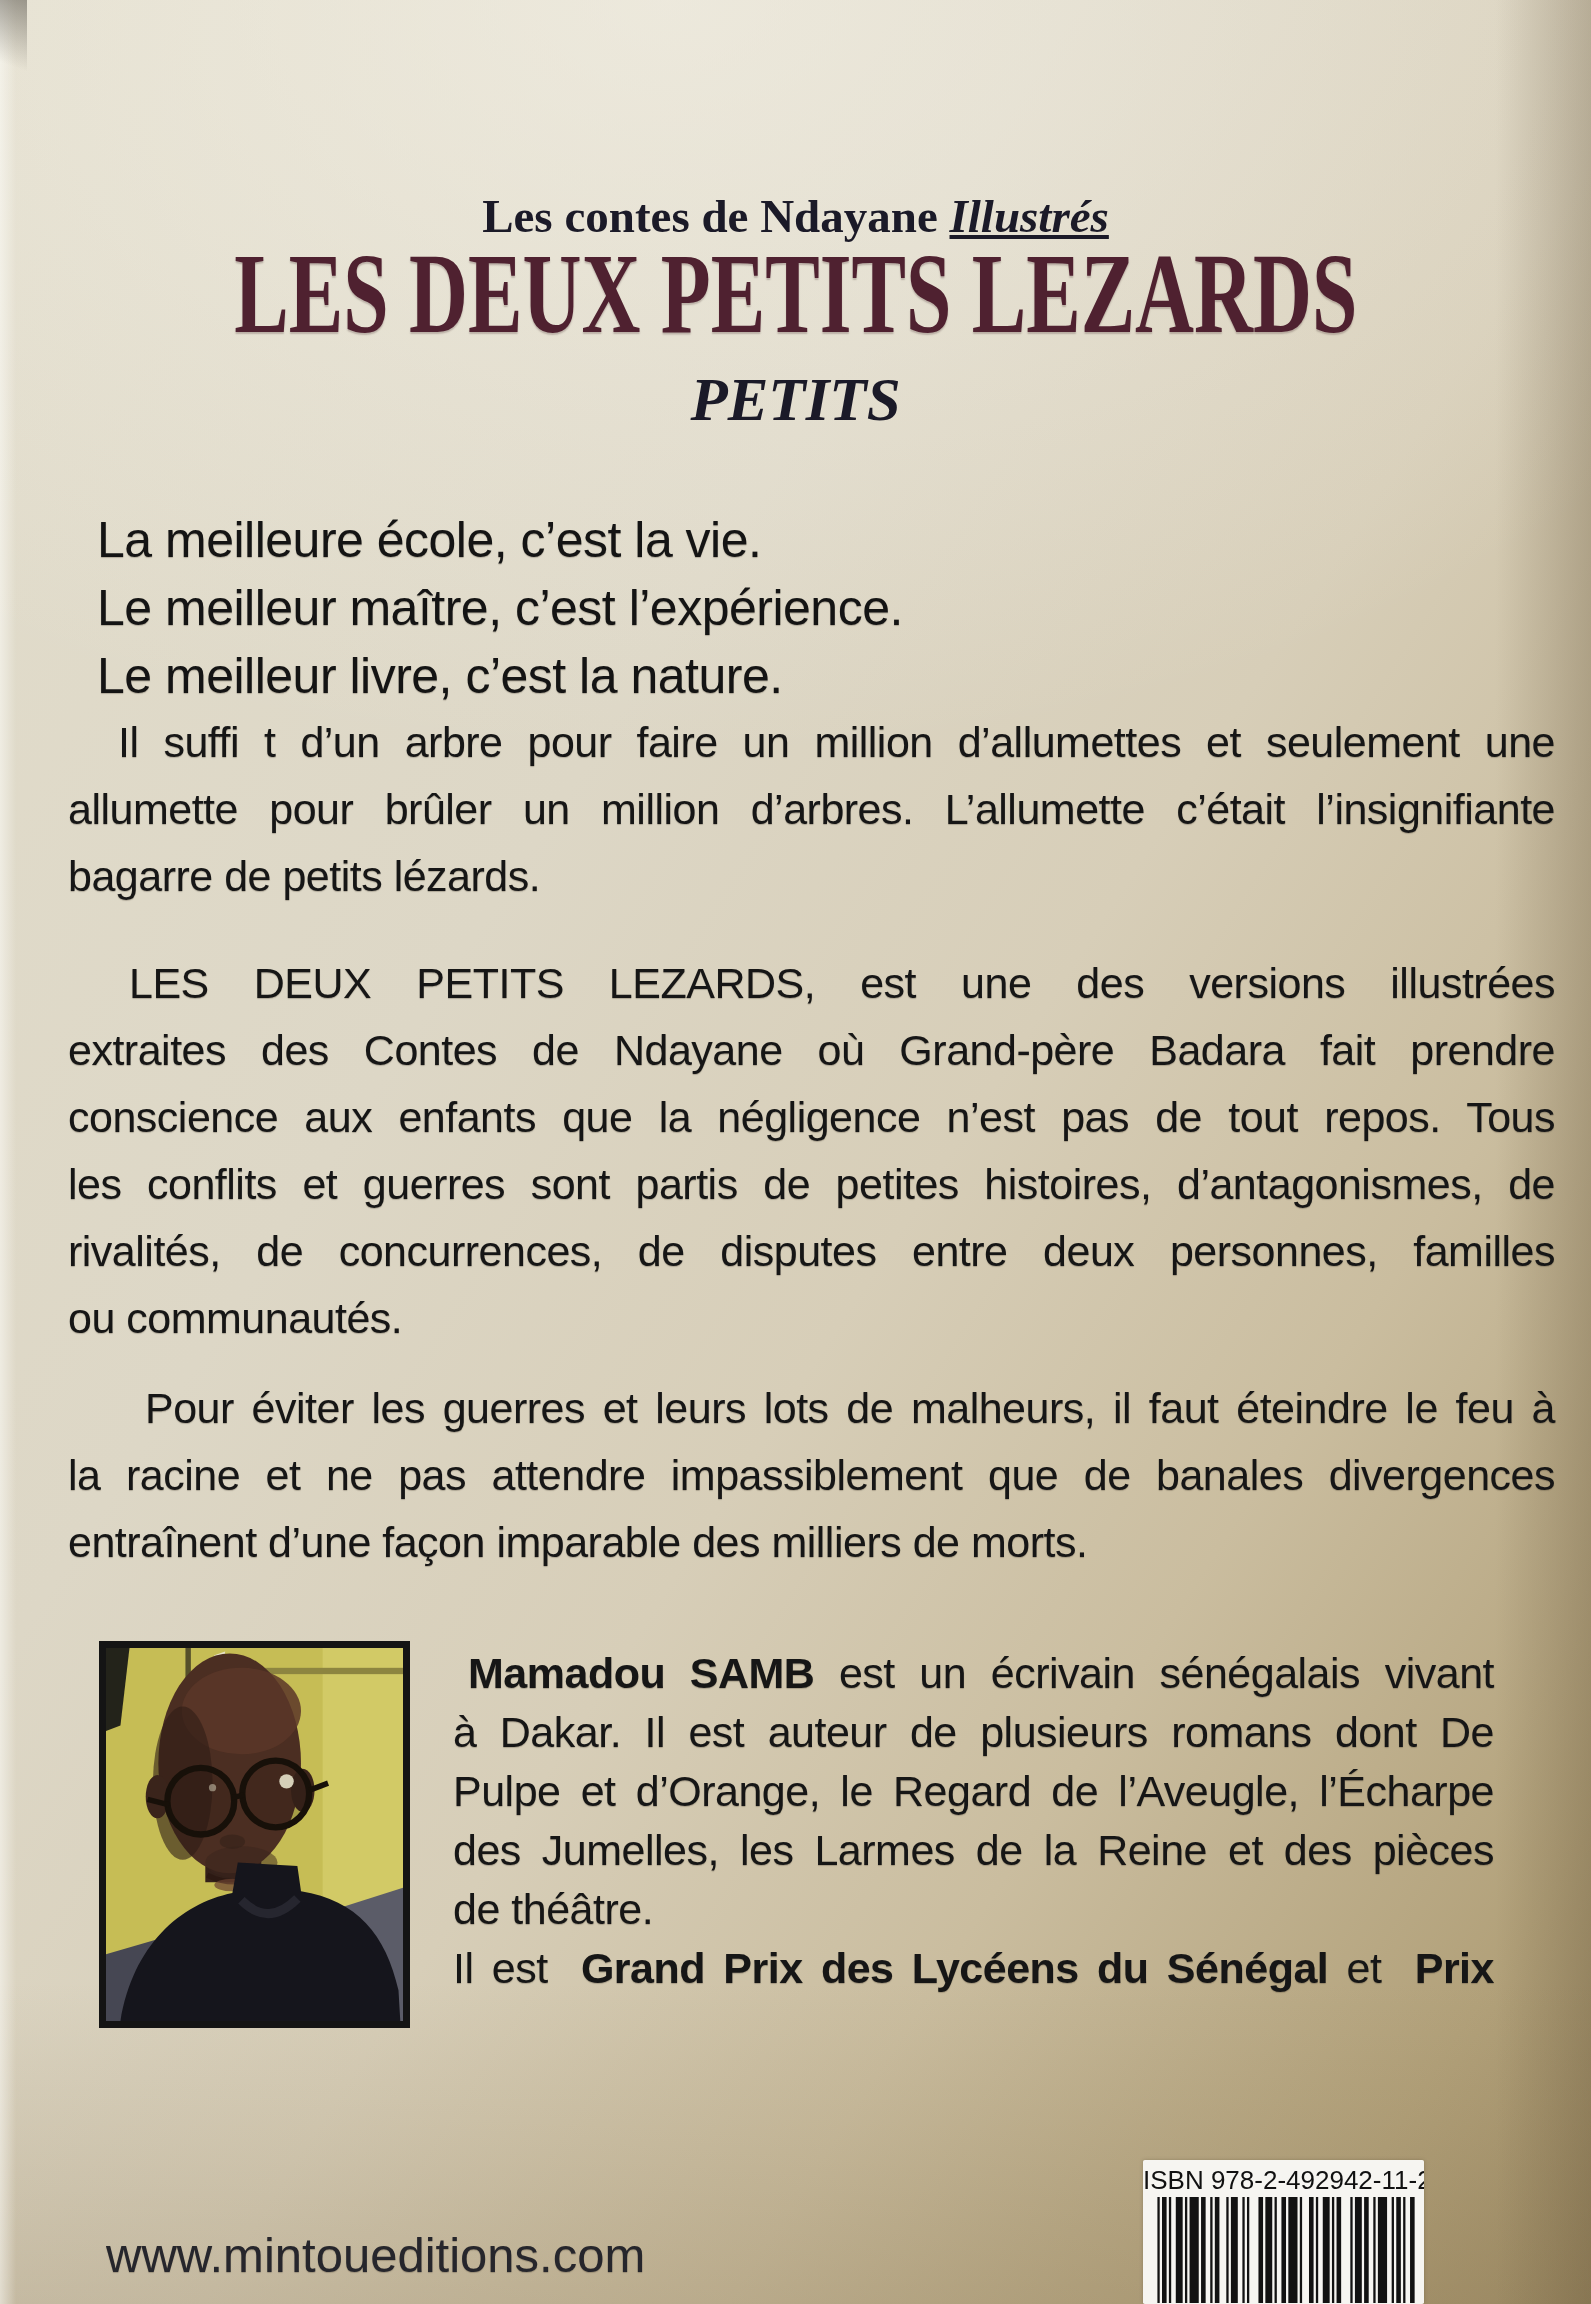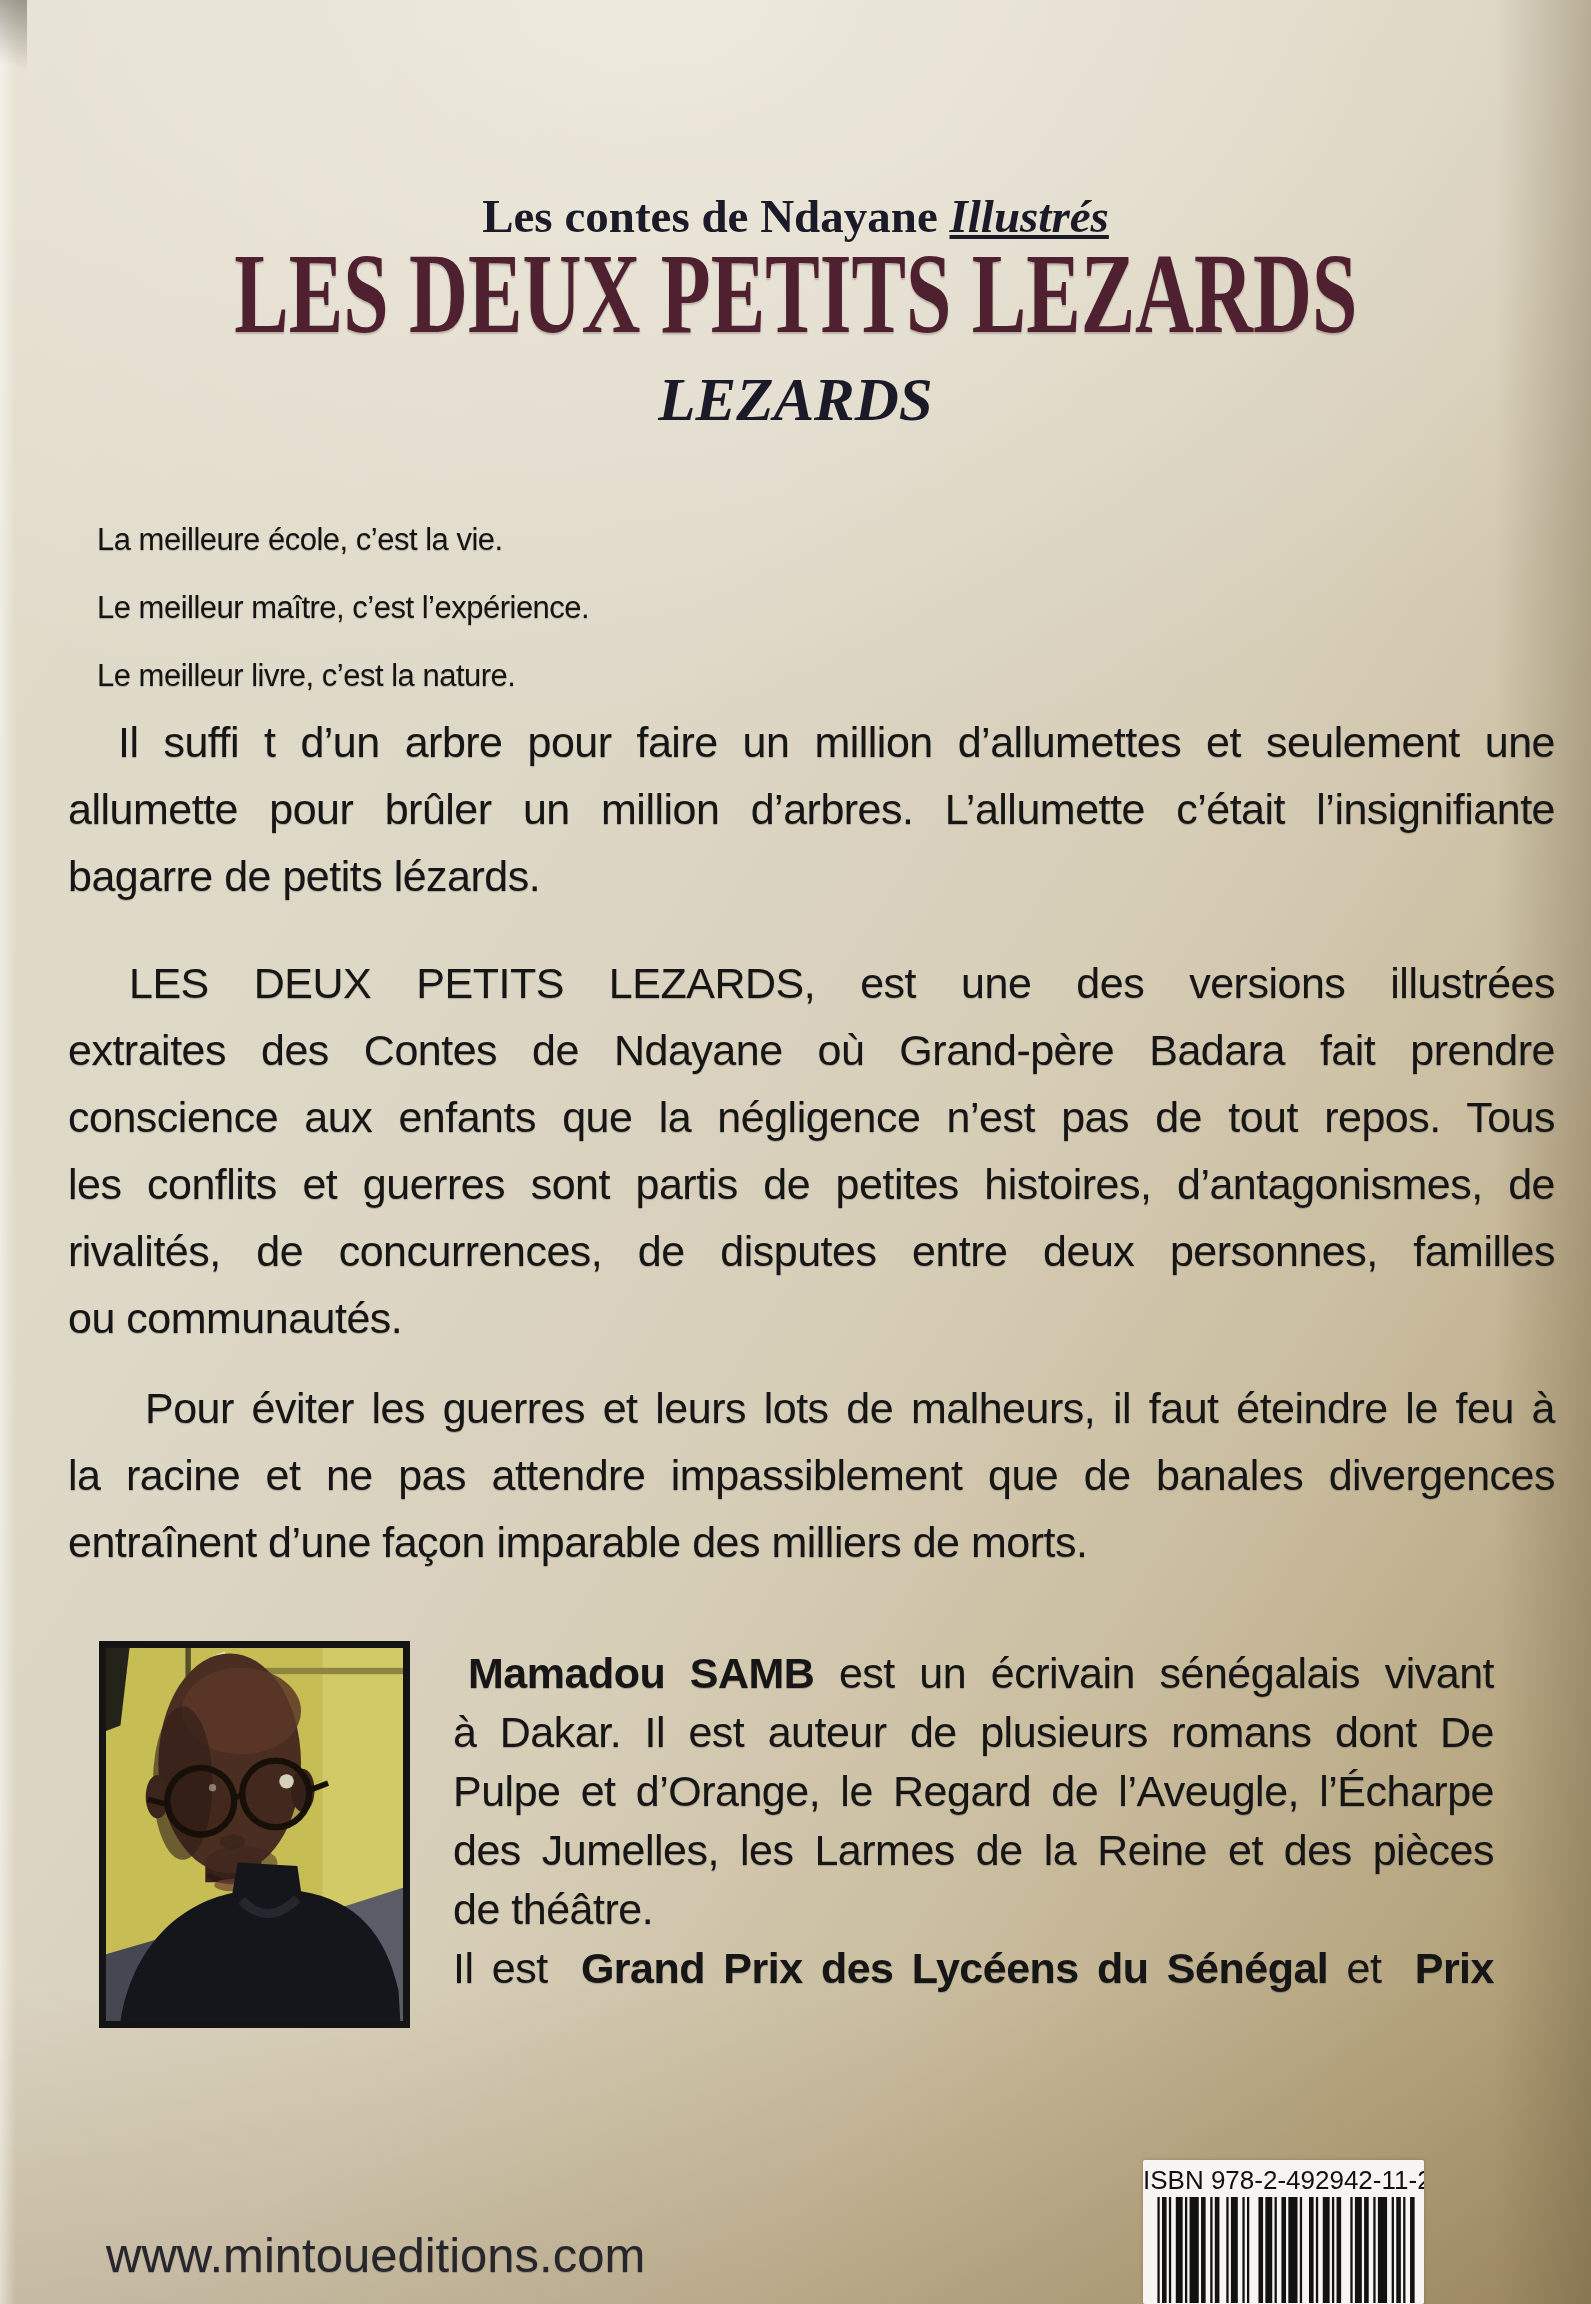--- a/index.html
+++ b/index.html
@@ -52,21 +52,21 @@
     color:#1b1a28;
   }
 
   
   .lines{position:absolute;text-shadow:0 0.9px 0.9px rgba(70,58,45,0.30);}
   .lines .pline{white-space:normal;}
   .justify .pline{text-align:justify;}
   .justify .pline:not(.last){text-align-last:justify;}
   .quote{
     top:506px;left:97px;width:1404px;
-    font-size:31px;line-height:68px;letter-spacing:-0.5px;color:#141414;
+    font-size:50px;line-height:68px;letter-spacing:-0.5px;color:#141414;
   }
   .para{
     left:68px;width:1487px;
     font-size:43px;line-height:67px;letter-spacing:-0.5px;color:#161616;
   }
   .para-match{top:709px;}
   .para-synopsis{top:950px;}
   .para-moral{top:1375px;}
   .ind55 .pline:first-child{text-indent:50px;}
   .ind68 .pline:first-child{text-indent:61px;}
@@ -110,21 +110,21 @@
   <div class="corner-shade"></div>
 
   <div class="series">
     <span>Les contes de Ndayane </span><span class="it">Illustrés</span>
   </div>
 
   <h1 class="title">
     <span class="stretch">LES DEUX PETITS LEZARDS</span>
   </h1>
 
-  <div class="subtitle">LEZARDS</div>
+  <div class="subtitle">PETITS</div>
 
   <div class="lines quote">
       <div class="pline">La meilleure école, c’est la vie.</div>
       <div class="pline">Le meilleur maître, c’est l’expérience.</div>
       <div class="pline last">Le meilleur livre, c’est la nature.</div>
     </div>
 
   <div class="lines para para-match justify ind55">
       <div class="pline">Il suffi t d’un arbre pour faire un million d’allumettes et seulement une</div>
       <div class="pline">allumette pour brûler un million d’arbres. L’allumette c’était l’insignifiante</div>

